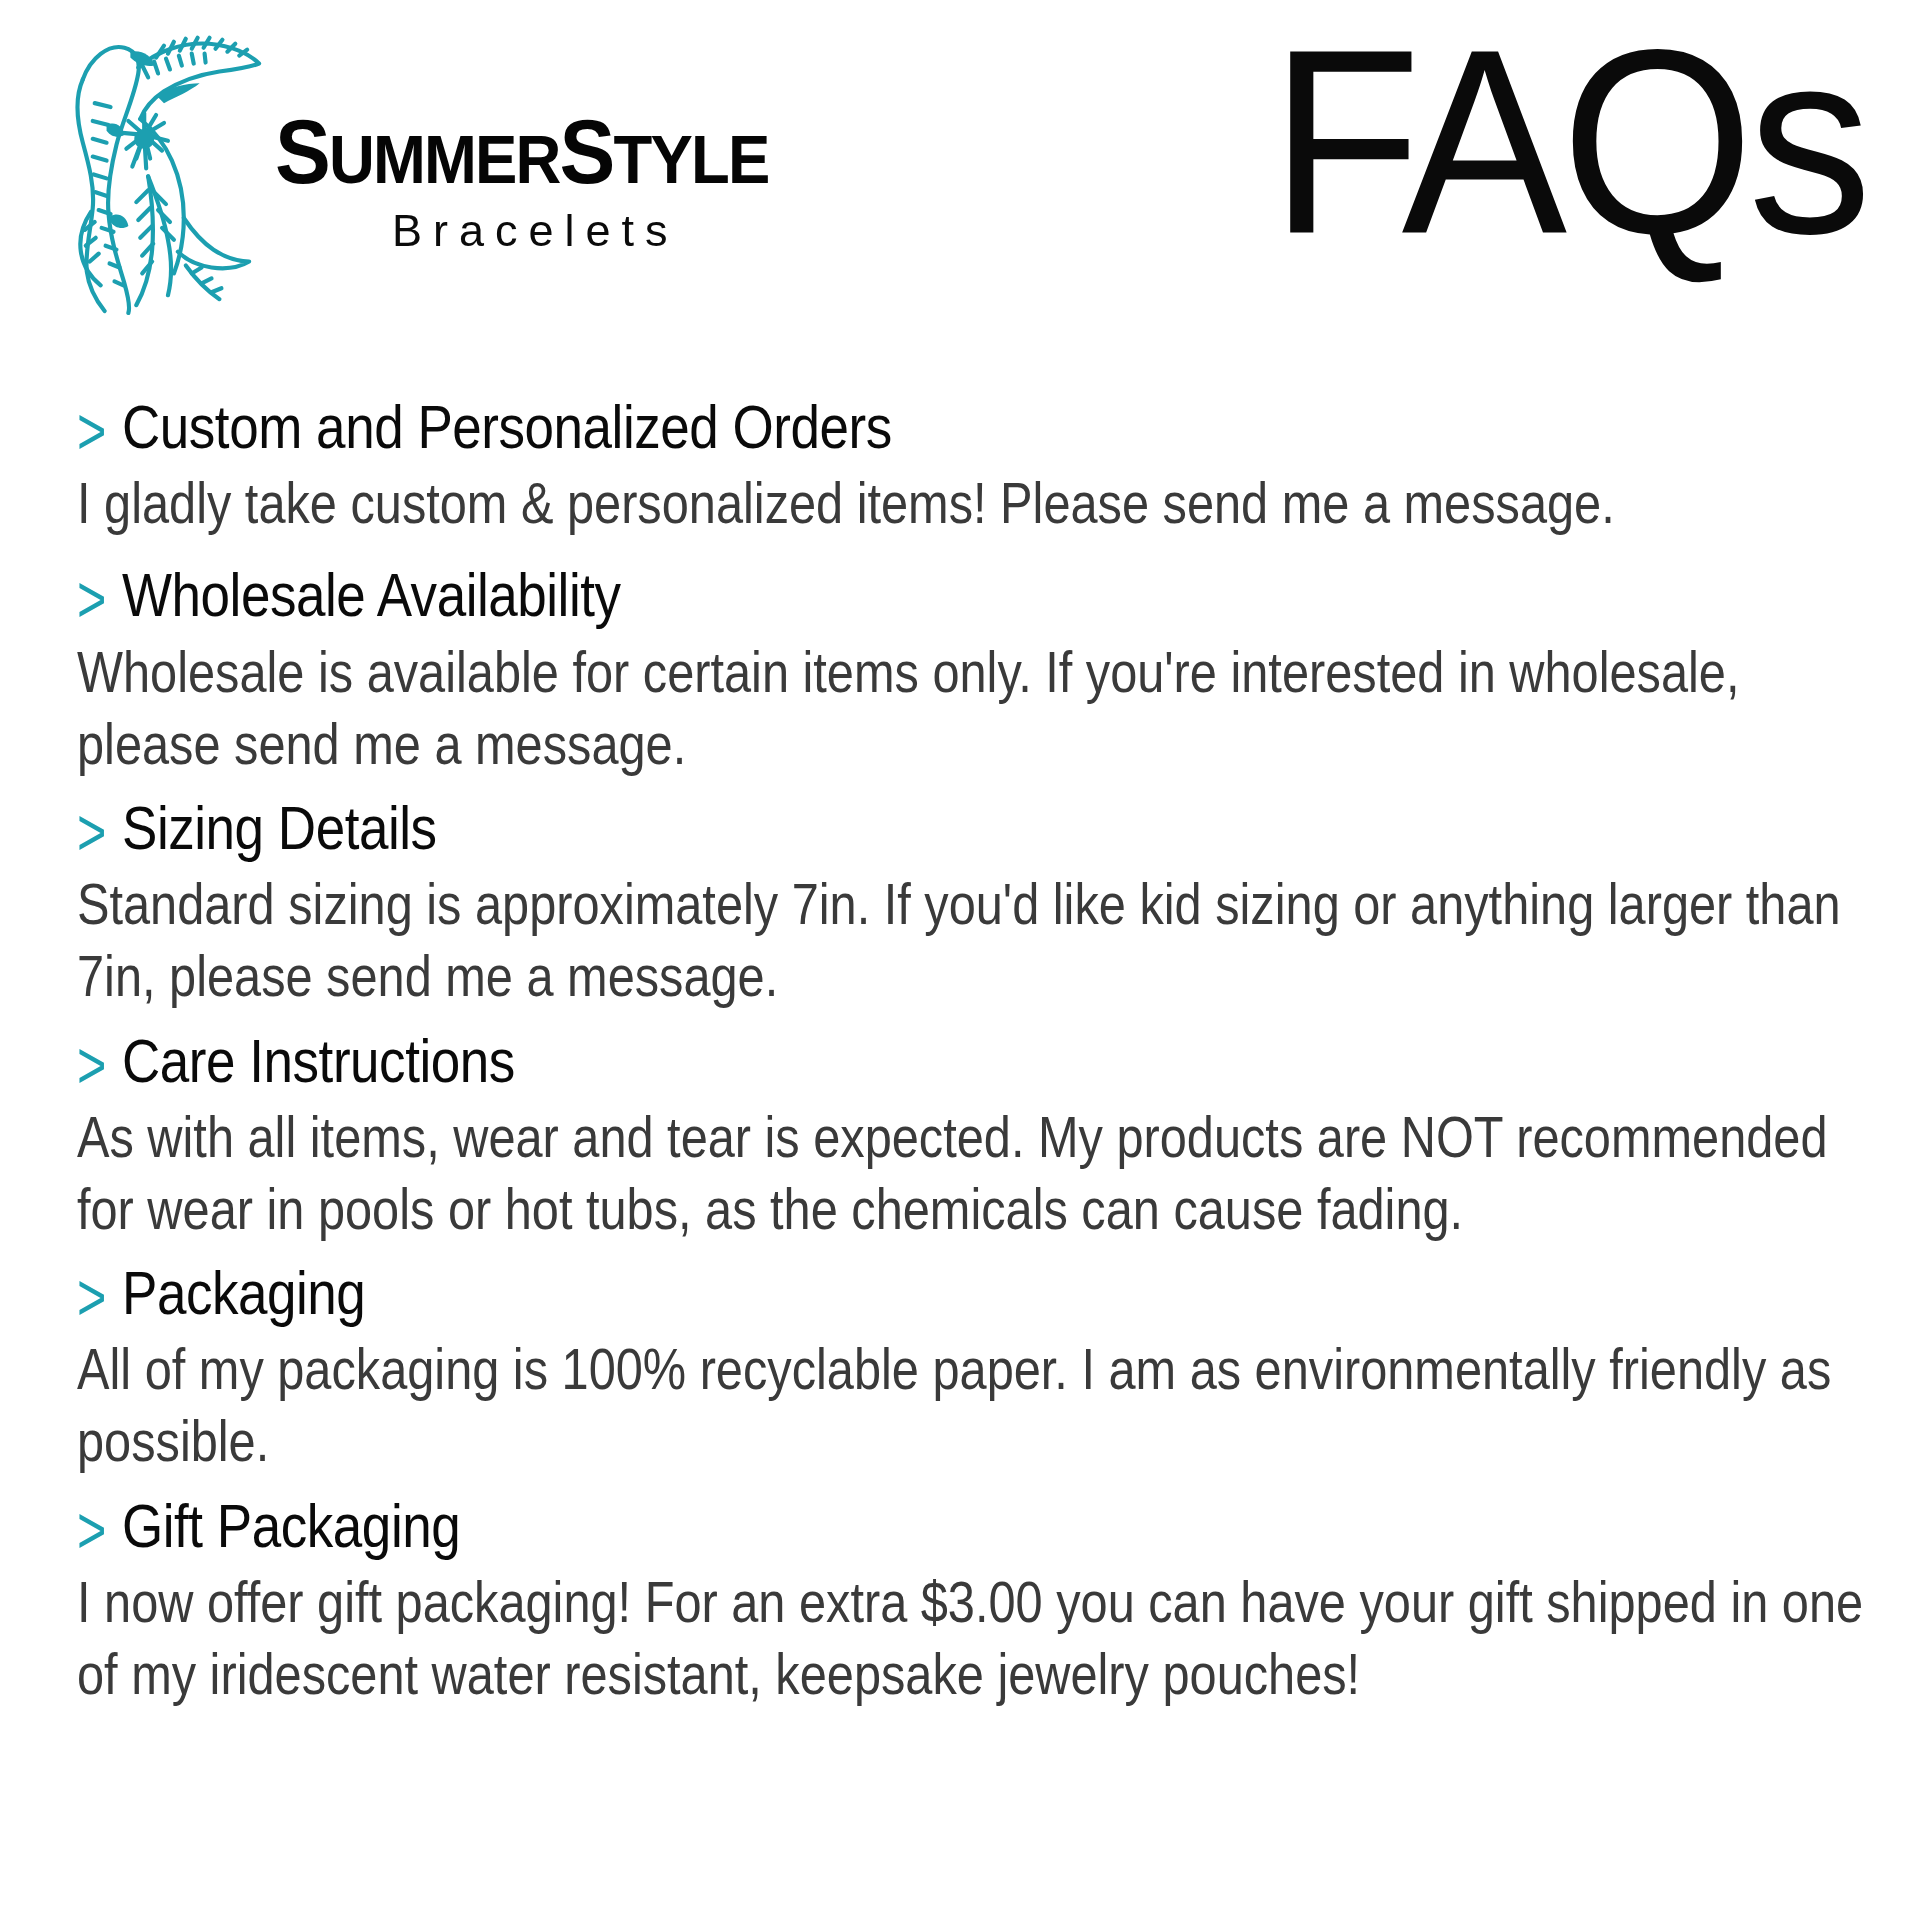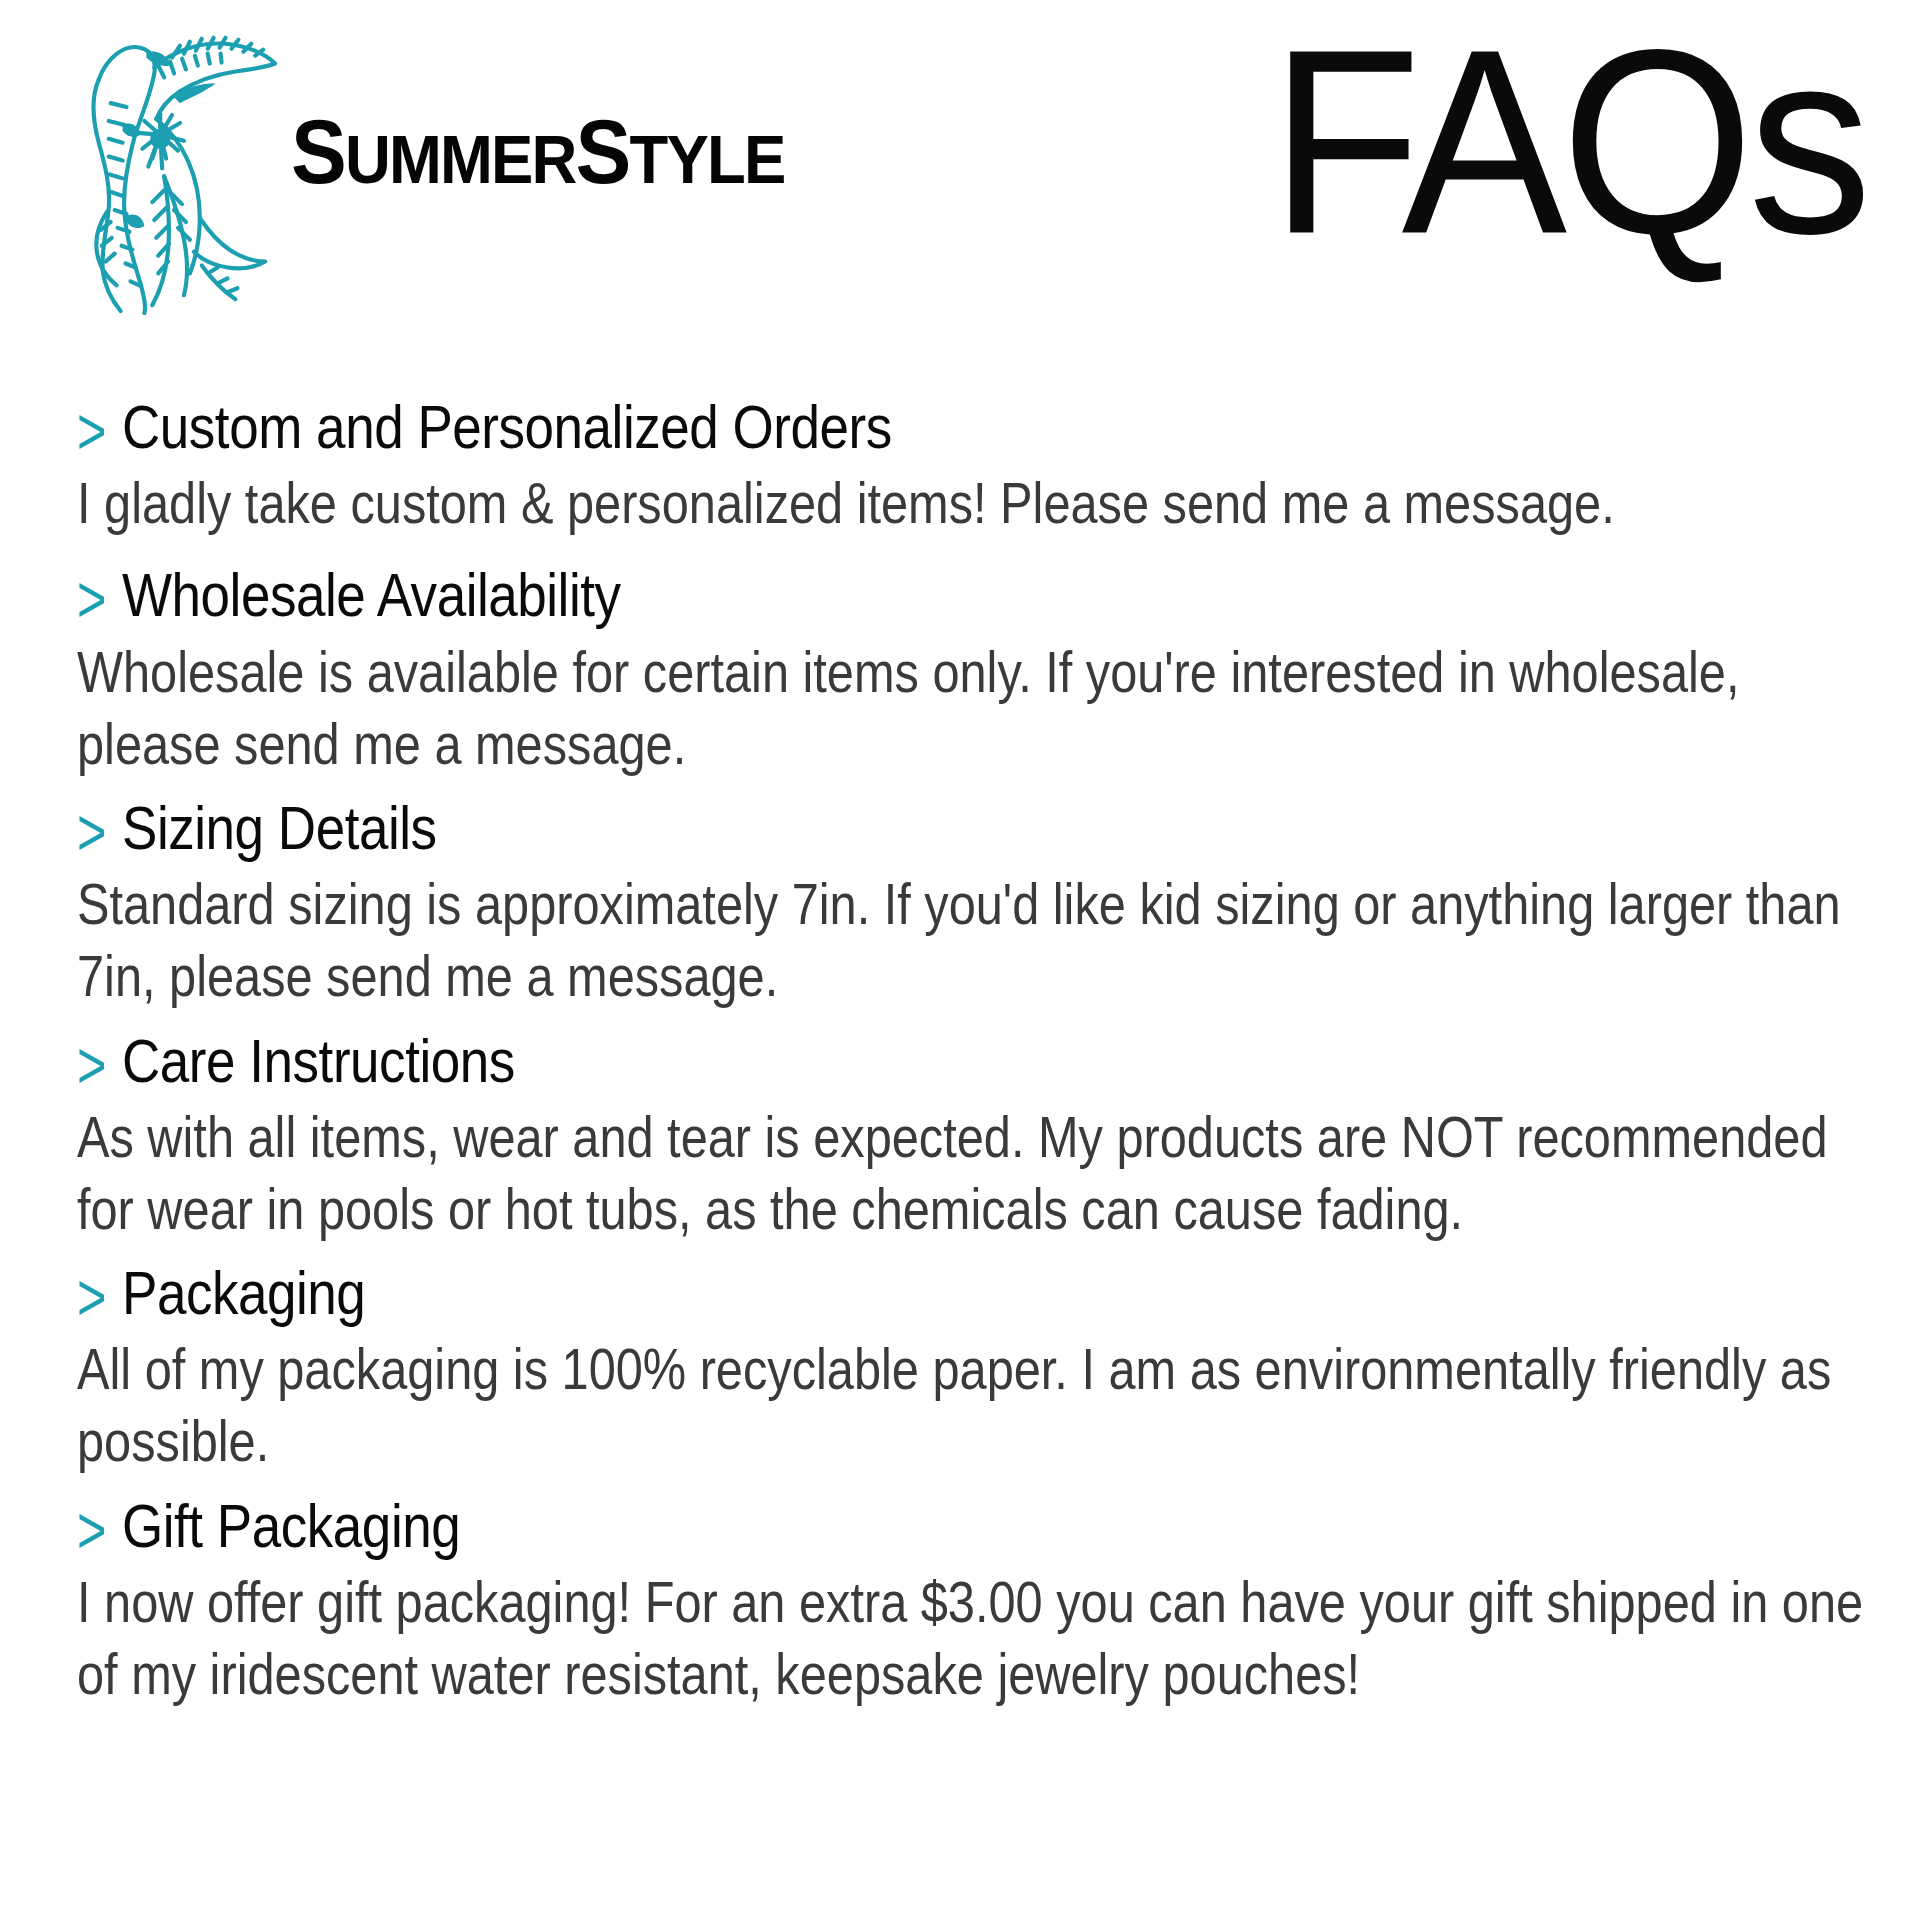--- a/index.html
+++ b/index.html
@@ -13,21 +13,20 @@
     font-family: "Liberation Sans", sans-serif;
     -webkit-font-smoothing: antialiased;
     overflow: hidden;
   }
   .page {
     position: relative;
     width: 1927px;
     height: 1927px;
     background: #ffffff;
     box-sizing: border-box;
-    padding-left: 16px;
   }
 
   
   .header {
     position: relative;
     height: 327px;
   }
   .logo-block {
     position: absolute;
     left: 61px;
@@ -226,20 +225,21 @@
             <path d="M96 78 C110 70 126 66 140 66 C130 74 116 80 104 86 Z"></path>
             <path d="M70 34 C82 32 92 38 94 48 C86 50 76 46 70 40 Z"></path>
           </g>
         </svg>
       </div>
 
       <div class="logo-words">
         <div class="logo-name">
           <span class="cap">S</span><span class="sm">UMMER</span><span class="cap">S</span><span class="sm">TYLE</span>
         </div>
+        <div class="logo-sub">Bracelets</div>
       </div>
 
     </div>
 
     <div class="faq-title">FAQs</div>
   </div>
 
   <div class="faq-list">
 
     <div class="faq-item">

